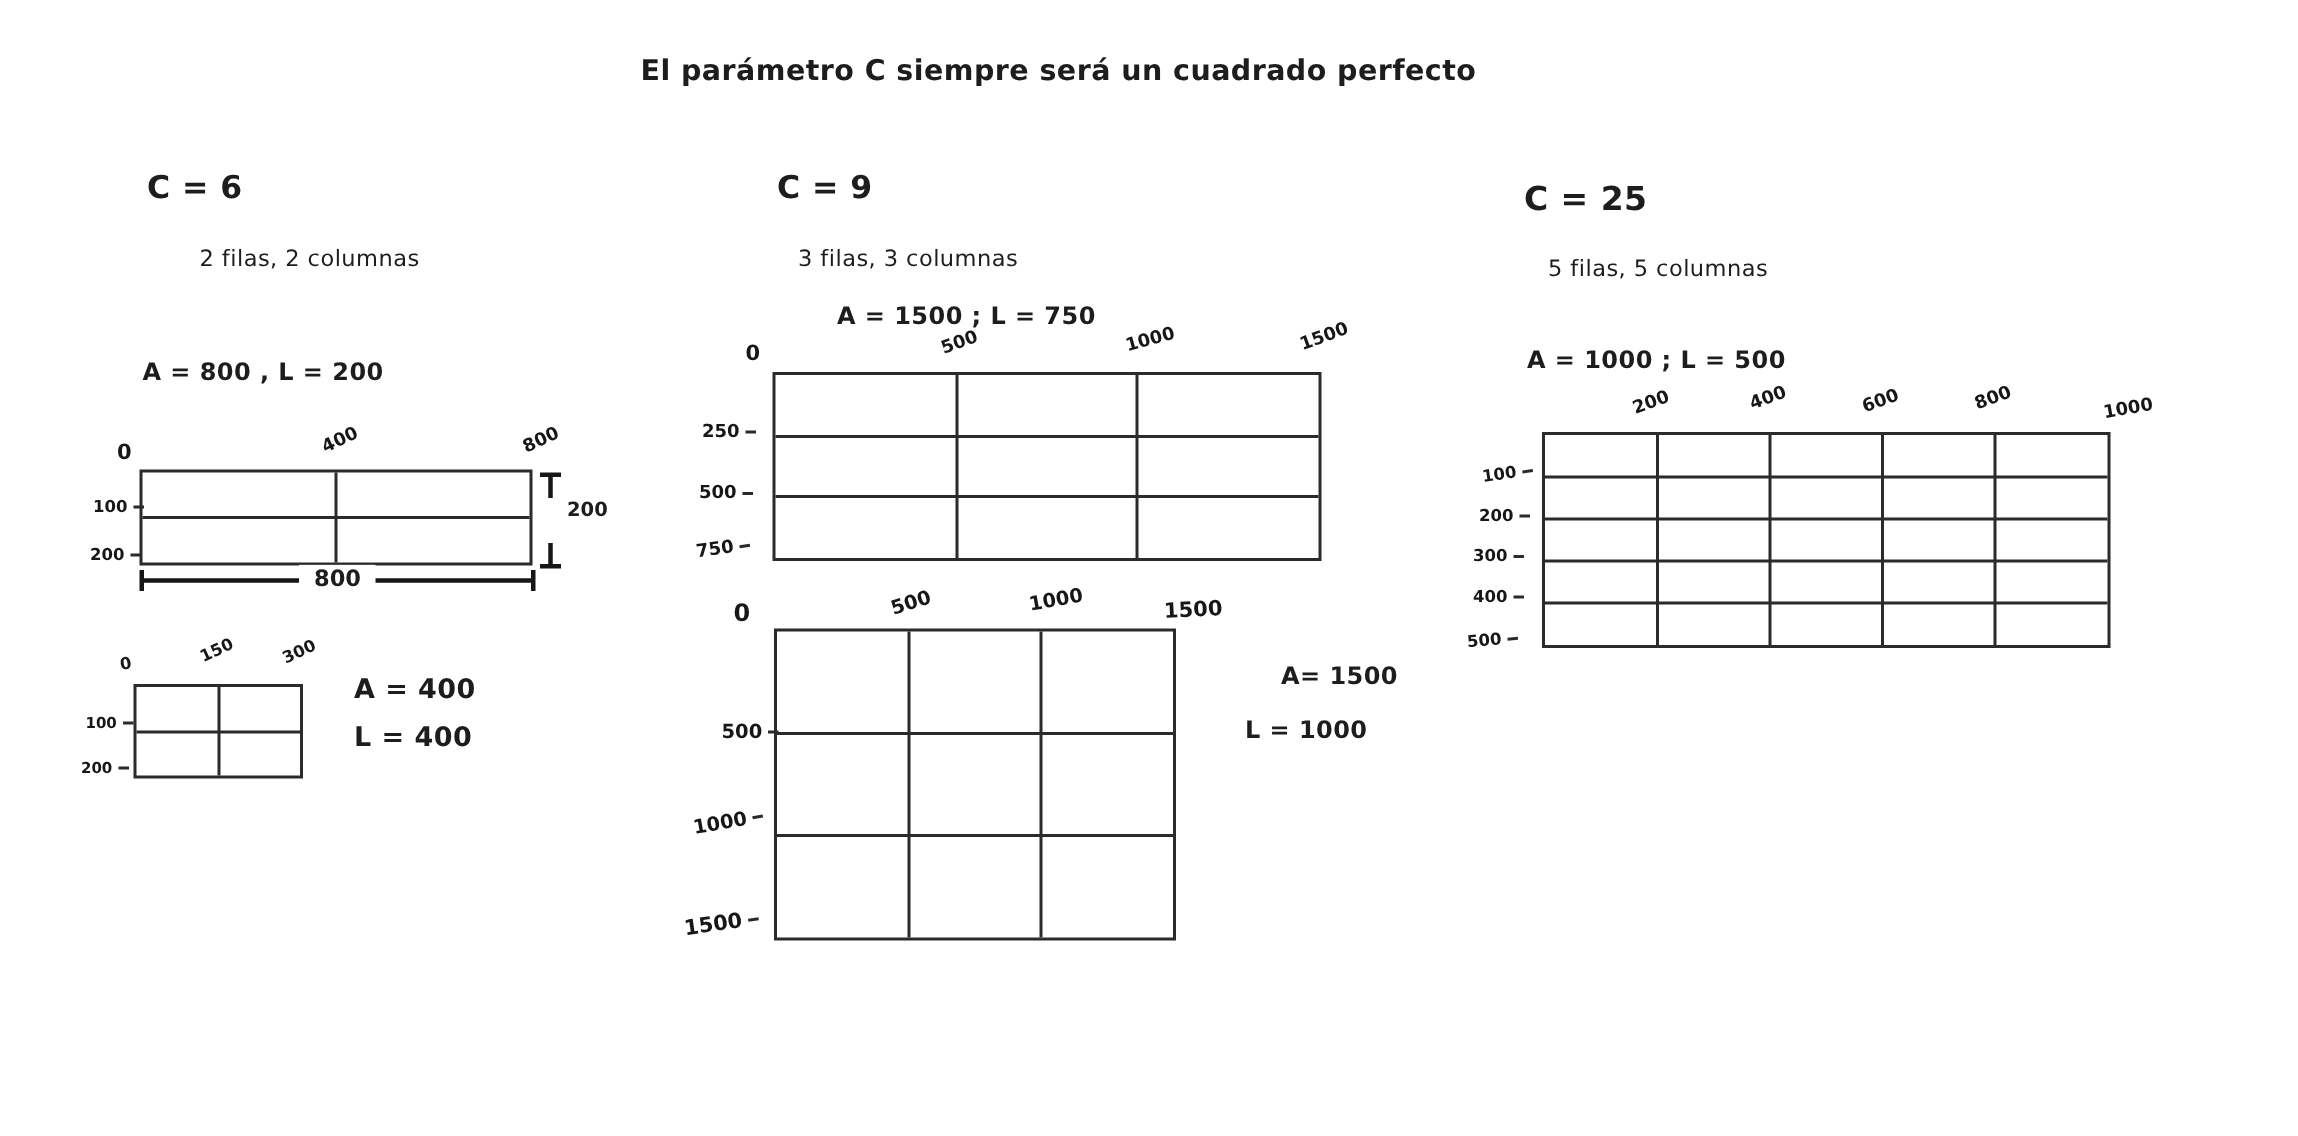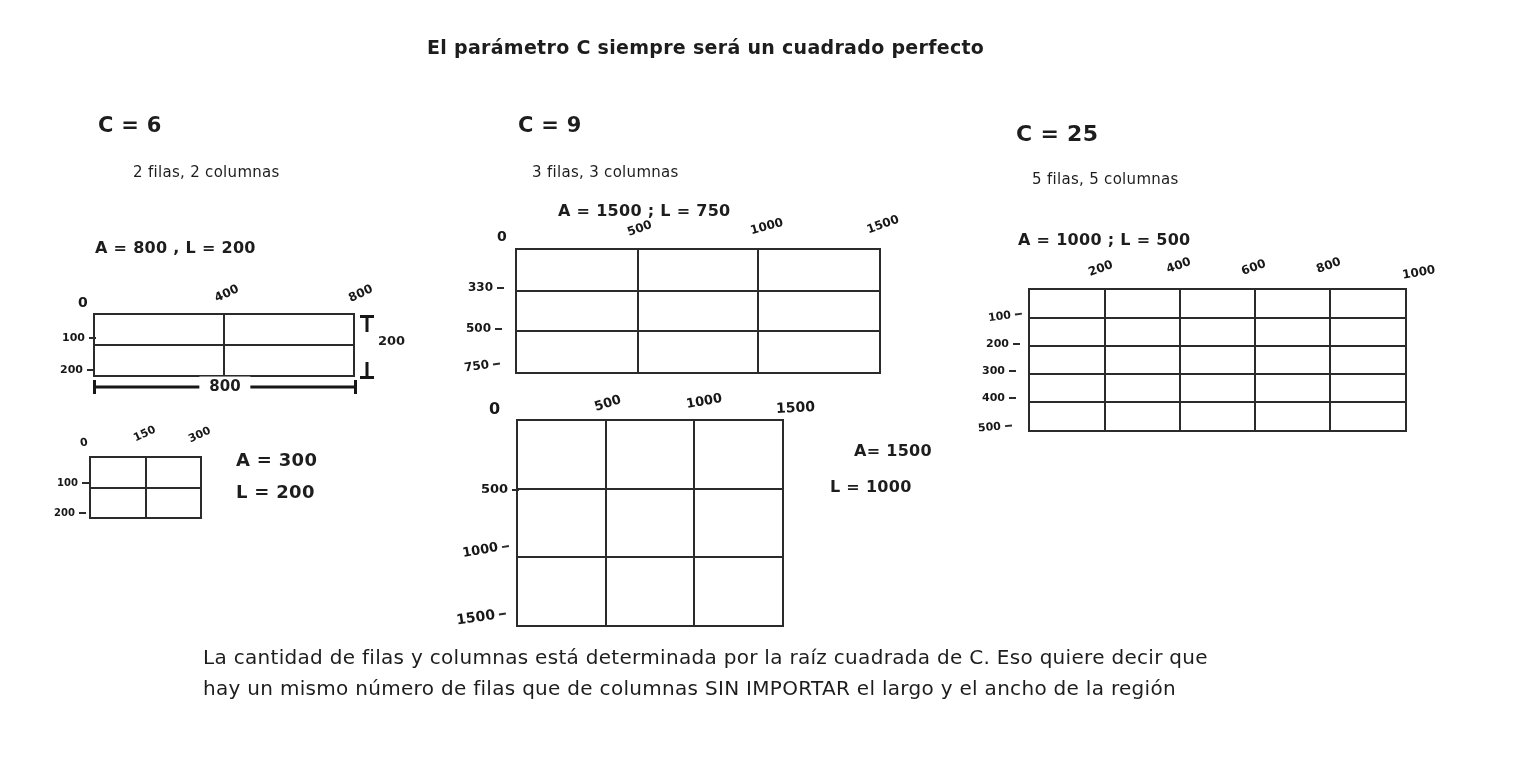--- a/index.html
+++ b/index.html
@@ -126,38 +126,38 @@
 
   <div class="grid" style="left:89px;top:456px;width:109px;height:59px">
       <div class="vline" style="left: 50%;"></div>
       <div class="hline" style="top: 50%;"></div>
     </div>
   <span class="tick" style="left:80px;top:436px;font-size:11px;transform:rotate(-10deg)">0</span>
   <span class="tick" style="left:133px;top:427px;font-size:11px;transform:rotate(-25deg)">150</span>
   <span class="tick" style="left:188px;top:428px;font-size:11px;transform:rotate(-25deg)">300</span>
   <span class="tick ytick" style="left:57px;top:477px;font-size:10px">100</span>
   <span class="tick ytick" style="left:54px;top:507px;font-size:10px">200</span>
-  <div class="hand params-label" style="left:236px;top:449px;font-size:18px">A = 300</div>
-  <div class="hand params-label" style="left:236px;top:481px;font-size:18px">L = 200</div>
+  <div class="hand params-label" style="left:236px;top:449px;font-size:18px">A = 400</div>
+  <div class="hand params-label" style="left:236px;top:481px;font-size:18px">L = 400</div>
 
   <div class="hand c-label" style="left:518px;top:113px">C = 9</div>
   <div class="hand dims-label" style="left:532px;top:163px">3 filas, 3 columnas</div>
   <div class="hand params-label" style="left:558px;top:201px">A = 1500 ;   L = 750</div>
 
   <div class="grid" style="left:515px;top:248px;width:362px;height:122px">
       <div class="vline" style="left: 33.3333%;"></div>
       <div class="vline" style="left: 66.6667%;"></div>
       <div class="hline" style="top: 33.3333%;"></div>
       <div class="hline" style="top: 66.6667%;"></div>
     </div>
   <span class="tick" style="left:497px;top:228px;font-size:14px">0</span>
   <span class="tick" style="left:627px;top:221px;transform:rotate(-20deg)">500</span>
   <span class="tick" style="left:750px;top:219px;transform:rotate(-15deg)">1000</span>
   <span class="tick" style="left:866px;top:217px;transform:rotate(-20deg)">1500</span>
-  <span class="tick ytick" style="left:468px;top:280px">330</span>
+  <span class="tick ytick" style="left:468px;top:280px">250</span>
   <span class="tick ytick" style="left:466px;top:321px">500</span>
   <span class="tick ytick" style="left:464px;top:358px;transform:rotate(-8deg)">750</span>
 
   <div class="grid" style="left:516px;top:419px;width:264px;height:204px">
       <div class="vline" style="left: 33.3333%;"></div>
       <div class="vline" style="left: 66.6667%;"></div>
       <div class="hline" style="top: 33.3333%;"></div>
       <div class="hline" style="top: 66.6667%;"></div>
     </div>
   <span class="tick" style="left:489px;top:399px;font-size:16px">0</span>
@@ -188,16 +188,14 @@
   <span class="tick" style="left:1166px;top:258px;transform:rotate(-20deg)">400</span>
   <span class="tick" style="left:1241px;top:260px;transform:rotate(-20deg)">600</span>
   <span class="tick" style="left:1316px;top:258px;transform:rotate(-20deg)">800</span>
   <span class="tick" style="left:1402px;top:265px;transform:rotate(-10deg)">1000</span>
   <span class="tick ytick" style="left:988px;top:309px;font-size:11px;transform:rotate(-8deg)">100</span>
   <span class="tick ytick" style="left:986px;top:337px;font-size:11px">200</span>
   <span class="tick ytick" style="left:982px;top:364px;font-size:11px">300</span>
   <span class="tick ytick" style="left:982px;top:391px;font-size:11px">400</span>
   <span class="tick ytick" style="left:978px;top:420px;font-size:11px;transform:rotate(-5deg)">500</span>
 
-  <div class="hand footer-line" style="left:203px;top:645px">La cantidad de filas y columnas está determinada por la raíz cuadrada de C. Eso quiere decir que</div>
-  <div class="hand footer-line" style="left:203px;top:676px">hay un mismo número de filas que de columnas SIN IMPORTAR el largo y el ancho de la región</div>
 
 </div>
 
 </body></html>

